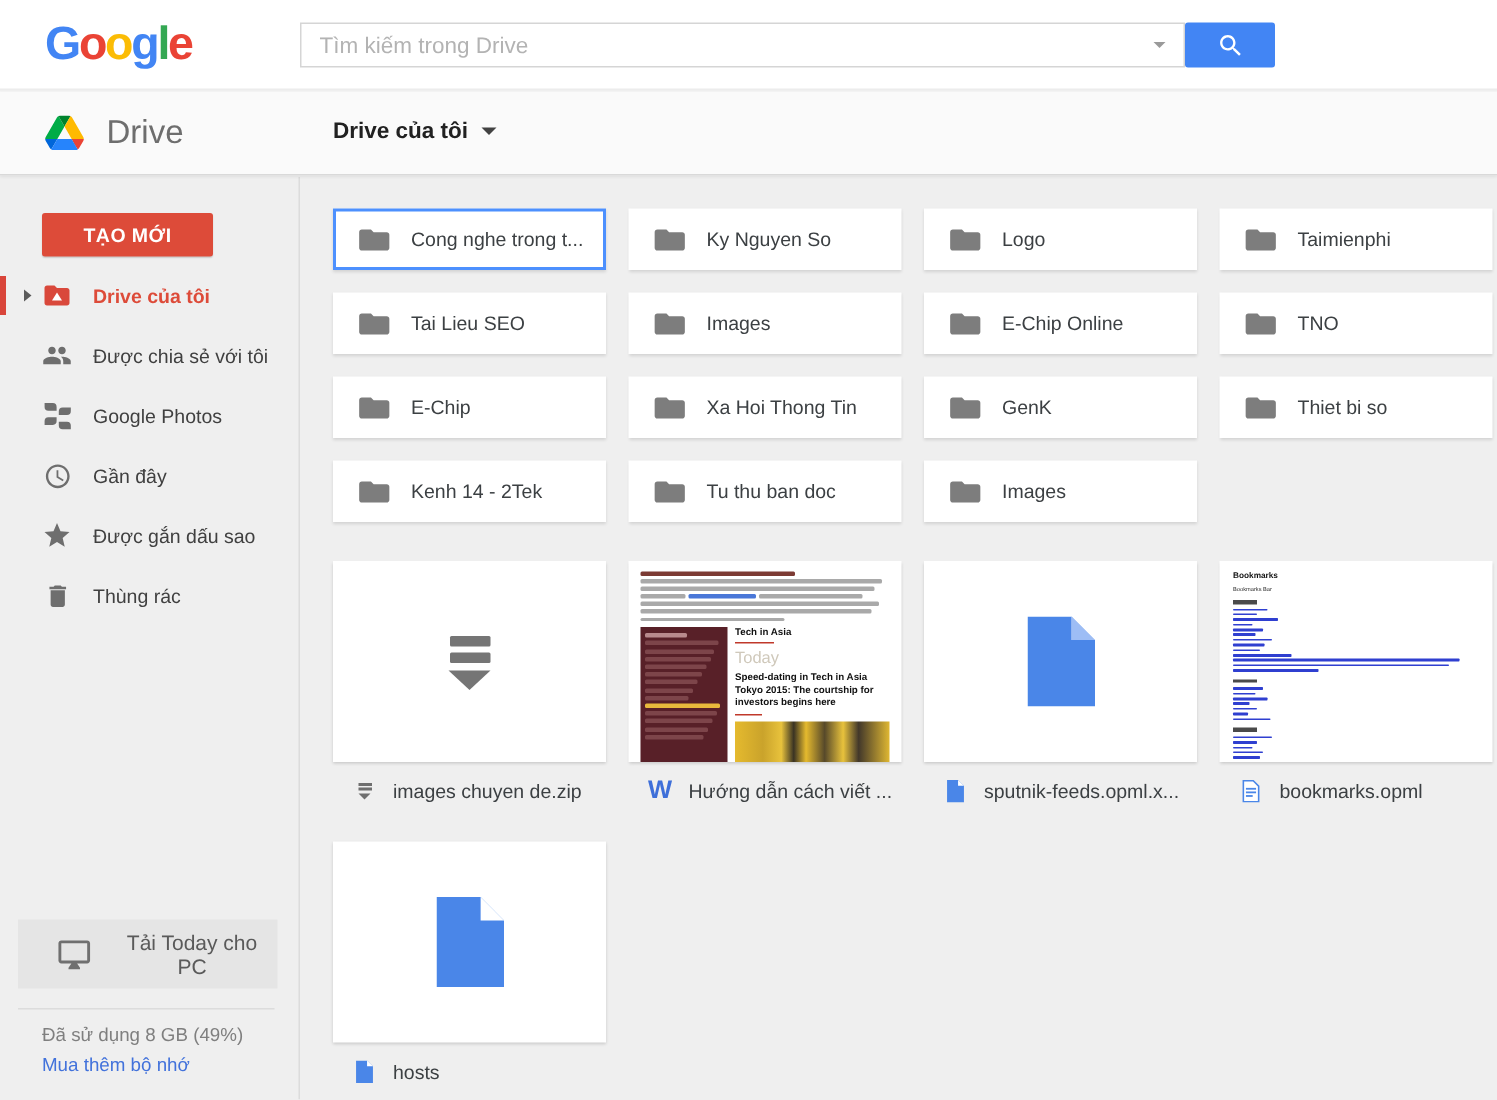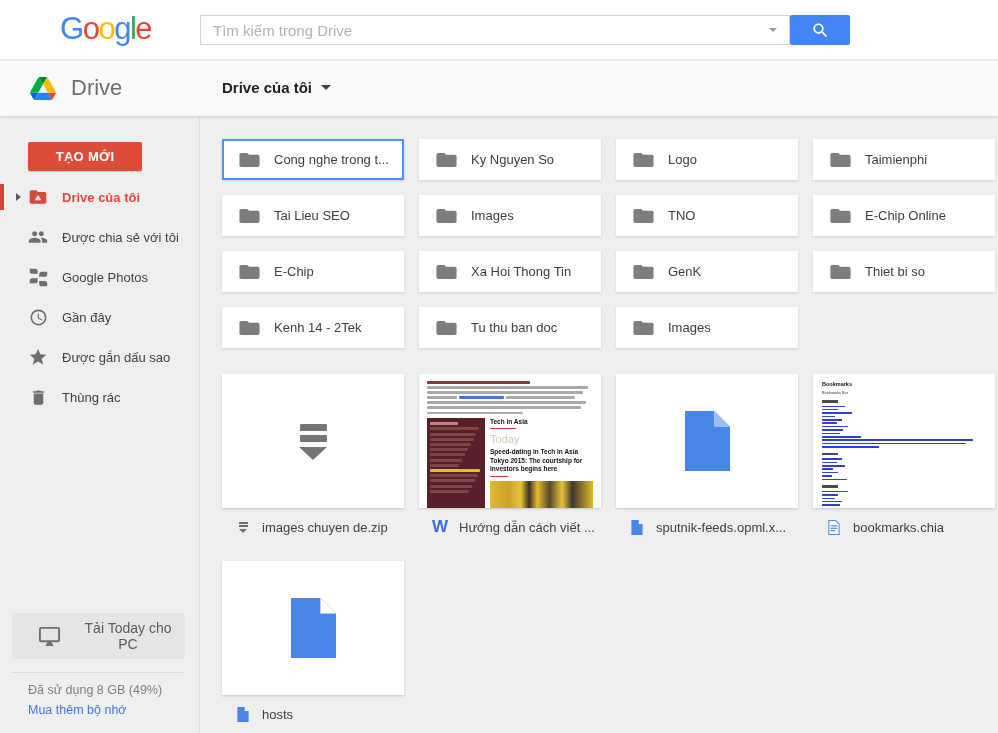--- a/index.html
+++ b/index.html
@@ -7,22 +7,22 @@
   body {
     width:998px; height:733px; position:relative; overflow:hidden;
     background:#efefef;
     font-family:"Liberation Sans","DejaVu Sans",sans-serif;
     -webkit-font-smoothing:antialiased;
   }
 
   
   .topbar { position:absolute; top:0; left:0; right:0; height:60px; background:#fff;
             border-bottom:1px solid #ececec; z-index:5; }
-  .glogo { position:absolute; left:30px; top:11px; font-size:31px; font-weight:normal;
-           letter-spacing:-1.5px; cursor:pointer; user-select:none;margin-left:30px; }
+  .glogo { position:absolute; left:30px; top:11px; font-size:31px; font-weight:bold;
+           letter-spacing:-1.5px; cursor:pointer; user-select:none; }
   .gl0,.gl3 { color:#4285F4; } .gl1,.gl5 { color:#EA4335; }
   .gl2 { color:#FBBC05; } .gl4 { color:#34A853; }
   .search-input { position:absolute; left:200px; top:15px; width:590px; height:30px;
                   border:1px solid #d5d5d5; background:#fff; padding:0 26px 0 12px;
                   font-size:15px; color:#333; outline:none;
                   font-family:"Liberation Sans","DejaVu Sans",sans-serif; }
   .search-input::placeholder { color:#b3b3b3; }
   .search-caret { position:absolute; left:769px; top:28px; width:0; height:0;
                   border-left:4px solid transparent; border-right:4px solid transparent;
                   border-top:4px solid #9a9a9a; cursor:pointer; }
@@ -285,29 +285,29 @@
             </svg>
           </span>
         <span>Images</span>
       </div>
       <div class="folder-card">
         <span class="ficon">
             <svg width="21" height="18" viewBox="0 0 24 20">
               <path fill="#7d7d7d" d="M10 2H2.5C1.4 2 .5 2.9.5 4v12c0 1.1.9 2 2 2h19c1.1 0 2-.9 2-2V6c0-1.1-.9-2-2-2h-10l-2-2z"></path>
             </svg>
           </span>
+        <span>E-Chip Online</span>
+      </div>
+      <div class="folder-card">
+        <span class="ficon">
+            <svg width="21" height="18" viewBox="0 0 24 20">
+              <path fill="#7d7d7d" d="M10 2H2.5C1.4 2 .5 2.9.5 4v12c0 1.1.9 2 2 2h19c1.1 0 2-.9 2-2V6c0-1.1-.9-2-2-2h-10l-2-2z"></path>
+            </svg>
+          </span>
         <span>TNO</span>
-      </div>
-      <div class="folder-card">
-        <span class="ficon">
-            <svg width="21" height="18" viewBox="0 0 24 20">
-              <path fill="#7d7d7d" d="M10 2H2.5C1.4 2 .5 2.9.5 4v12c0 1.1.9 2 2 2h19c1.1 0 2-.9 2-2V6c0-1.1-.9-2-2-2h-10l-2-2z"></path>
-            </svg>
-          </span>
-        <span>E-Chip Online</span>
       </div>
       <div class="folder-card">
         <span class="ficon">
             <svg width="21" height="18" viewBox="0 0 24 20">
               <path fill="#7d7d7d" d="M10 2H2.5C1.4 2 .5 2.9.5 4v12c0 1.1.9 2 2 2h19c1.1 0 2-.9 2-2V6c0-1.1-.9-2-2-2h-10l-2-2z"></path>
             </svg>
           </span>
         <span>E-Chip</span>
       </div>
       <div class="folder-card">
@@ -494,21 +494,21 @@
         </div>
         <div class="caption">
           <span class="cicon">
             <svg width="12" height="15" viewBox="0 0 15 20">
               <path fill="#ffffff" stroke="#4a86e8" stroke-width="1.4" d="M.7.7h8.8l4.8 4.8v13.8H.7z"></path>
               <rect x="3" y="7" width="9" height="1.6" fill="#4a86e8"></rect>
               <rect x="3" y="10.2" width="9" height="1.6" fill="#4a86e8"></rect>
               <rect x="3" y="13.4" width="6" height="1.6" fill="#4a86e8"></rect>
             </svg>
           </span>
-          <span>bookmarks.chia</span>
+          <span>bookmarks.opml</span>
         </div>
       </div>
 
       <div class="file-tile">
         <div class="thumb">
           <div class="doc-center">
             <svg width="45" height="60" viewBox="0 0 15 20">
               <path fill="#4a86e8" d="M0 0h9.8l5.2 5.2V20H0z"></path>
               <path fill="#ffffff" d="M9.8 0 15 5.2H9.8z"></path>
             </svg>

